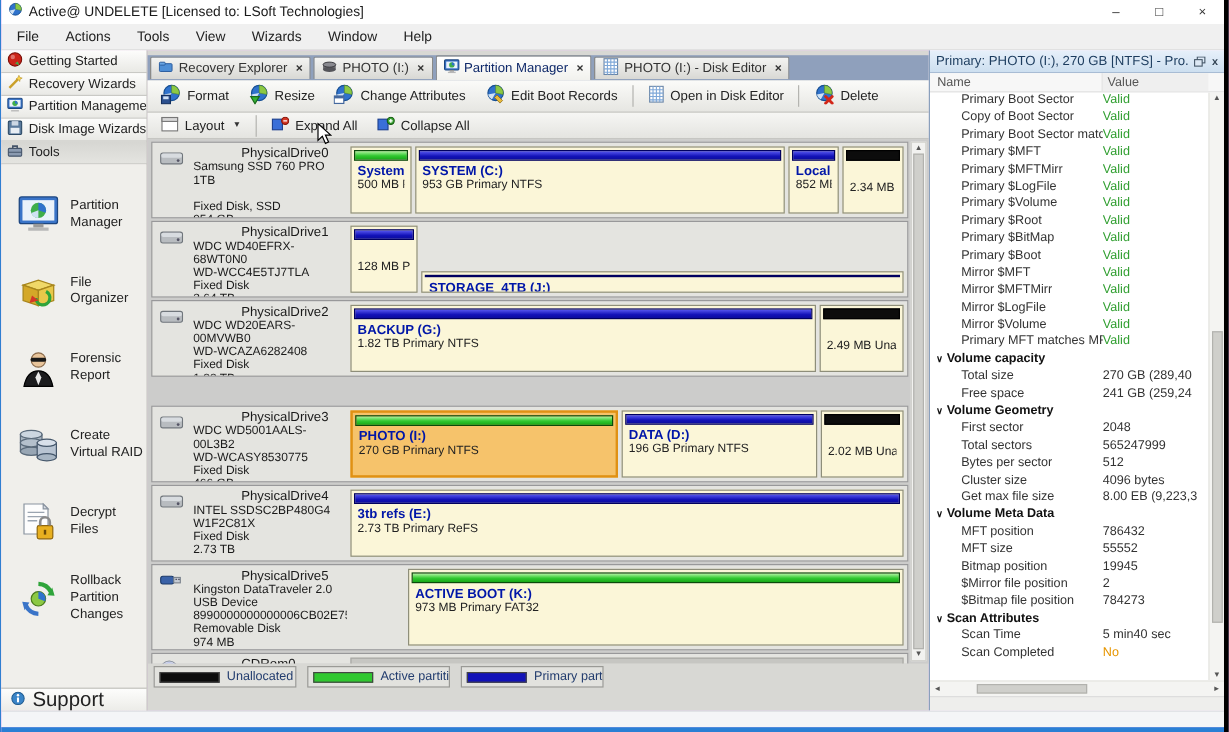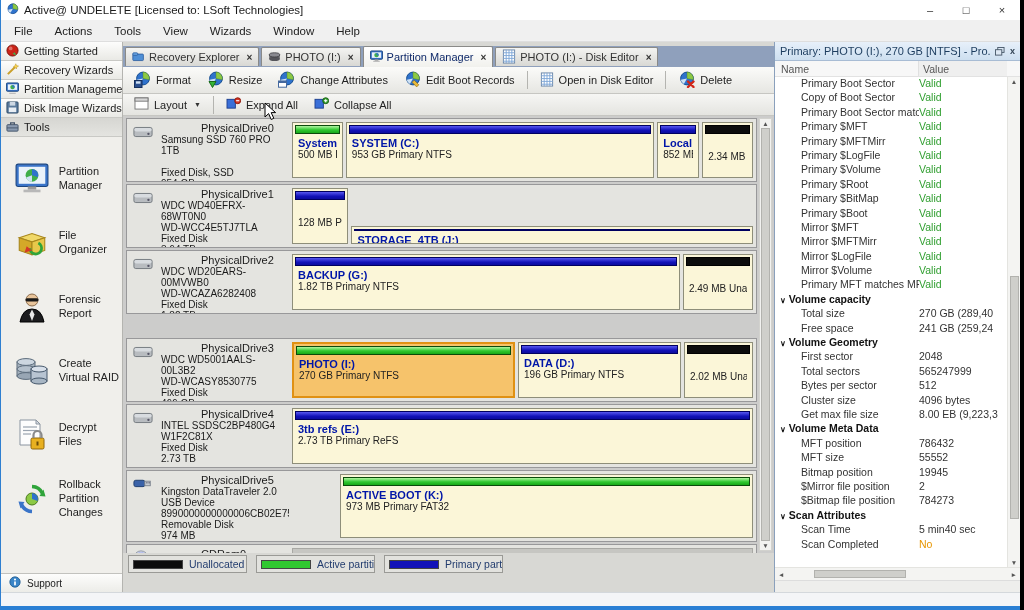--- a/index.html
+++ b/index.html
@@ -16,21 +16,21 @@
   .content{display:flex;height:550px;}
   
   .sidebar{width:122px;background:#f0efeb;border-right:1px solid #b4b4b0;display:flex;flex-direction:column;}
   .cat{height:19px;display:flex;align-items:center;gap:5px;padding-left:5px;font-size:11px;color:#222;
        background:linear-gradient(#fdfdfc,#e9e9e5);border-bottom:1px solid #c9c9c5;white-space:nowrap;overflow:hidden;}
   .cat.selected{background:linear-gradient(#d6d6d2,#e4e4e0);}
   .tools-list{flex:1;padding-top:10px;background:#f0efeb;}
   .tool-item{height:64px;display:flex;align-items:center;gap:9px;padding-left:13px;}
   .tool-icon{width:36px;display:flex;justify-content:center;}
   .tool-label{font-size:11px;color:#222;width:64px;line-height:1.25;}
-  .support{height:19px;border-top:1px solid #c2c2be;display:flex;align-items:center;gap:6px;padding-left:8px;font-size:10px;color:#222;background:linear-gradient(#fdfdfc,#ececE8);}
+  .support{height:19px;border-top:1px solid #c2c2be;display:flex;align-items:center;gap:6px;padding-left:8px;font-size:17px;color:#222;background:linear-gradient(#fdfdfc,#ececE8);}
   
   .main{flex:1;display:flex;flex-direction:column;background:#d8d8d4;padding-top:4px;min-width:0;}
   .tabstrip{height:21px;background:#8fa0bc;display:flex;align-items:center;padding-left:2px;}
   .tab{height:19px;display:flex;align-items:center;gap:4px;padding:0 6px;font-size:11px;color:#333;
        background:linear-gradient(#f4f4f2,#d8d8d4);border:1px solid #8a8a88;border-bottom:none;border-radius:2px 2px 0 0;margin-right:2px;white-space:nowrap;}
   .tab.active{background:linear-gradient(#ffffff,#f1f1ed);height:21px;color:#102a6a;}
   .tab-close{font-size:10px;font-weight:bold;color:#333;margin-left:3px;}
   .toolbar{height:27px;background:linear-gradient(#fbfbf9,#e6e6e2);border-bottom:1px solid #c6c6c2;display:flex;align-items:center;padding-left:4px;gap:2px;}
   .toolbar2{height:22px;background:linear-gradient(#f6f6f4,#e4e4e0);border-bottom:1px solid #c6c6c2;display:flex;align-items:center;padding-left:4px;gap:2px;}
   .tbtn{display:flex;align-items:center;gap:5px;padding:2px 7px;font-size:11px;color:#222;white-space:nowrap;}

